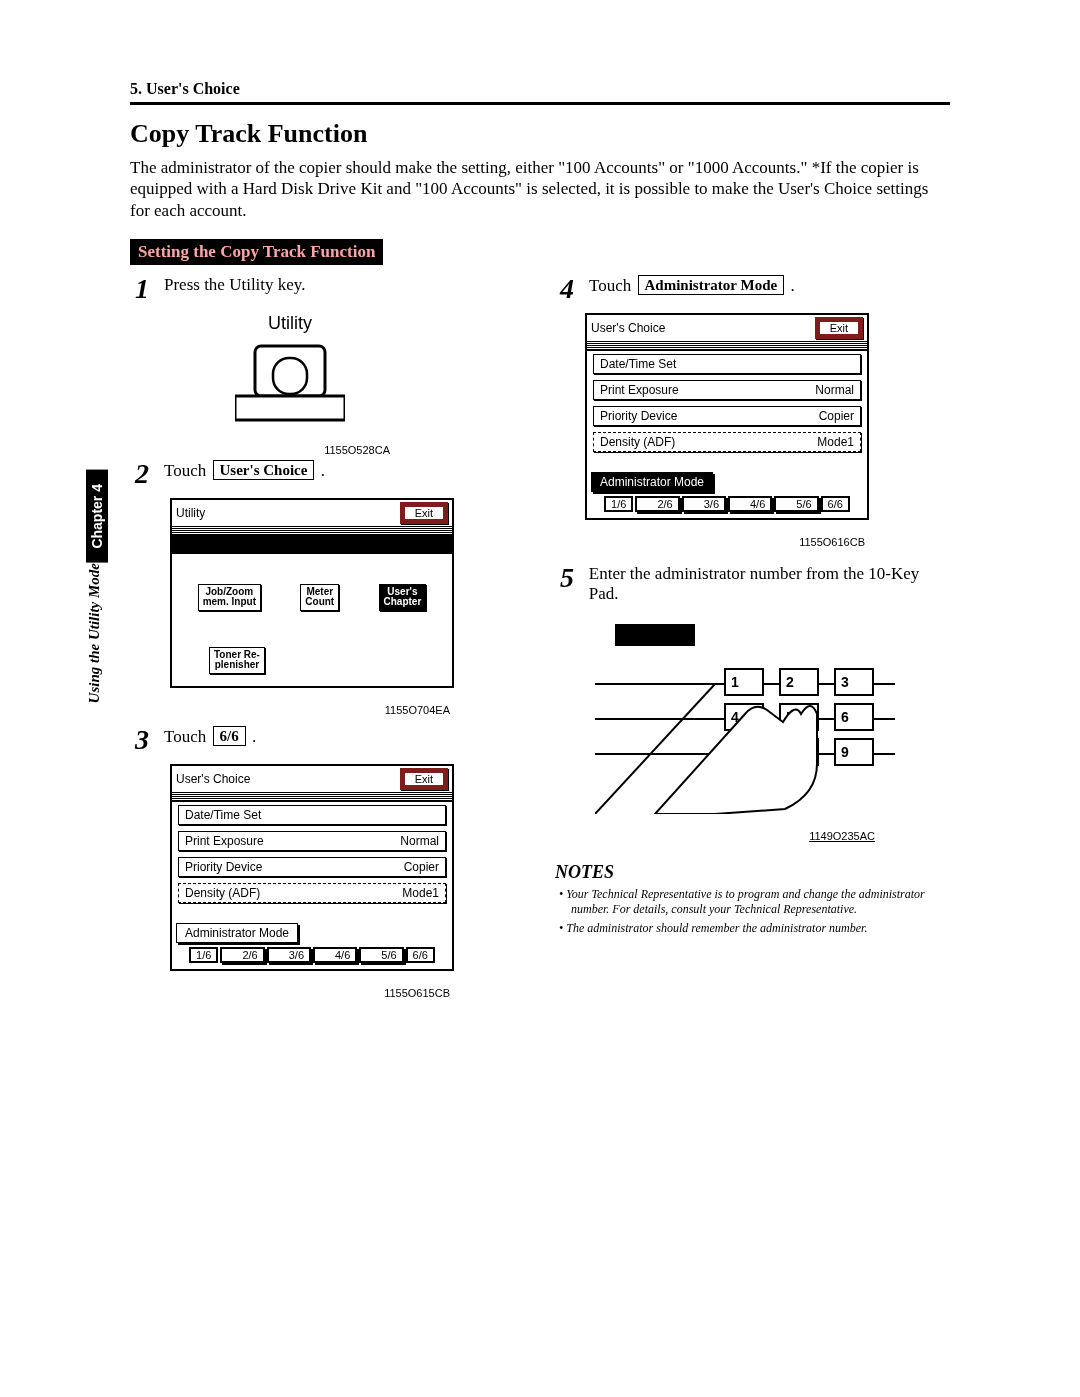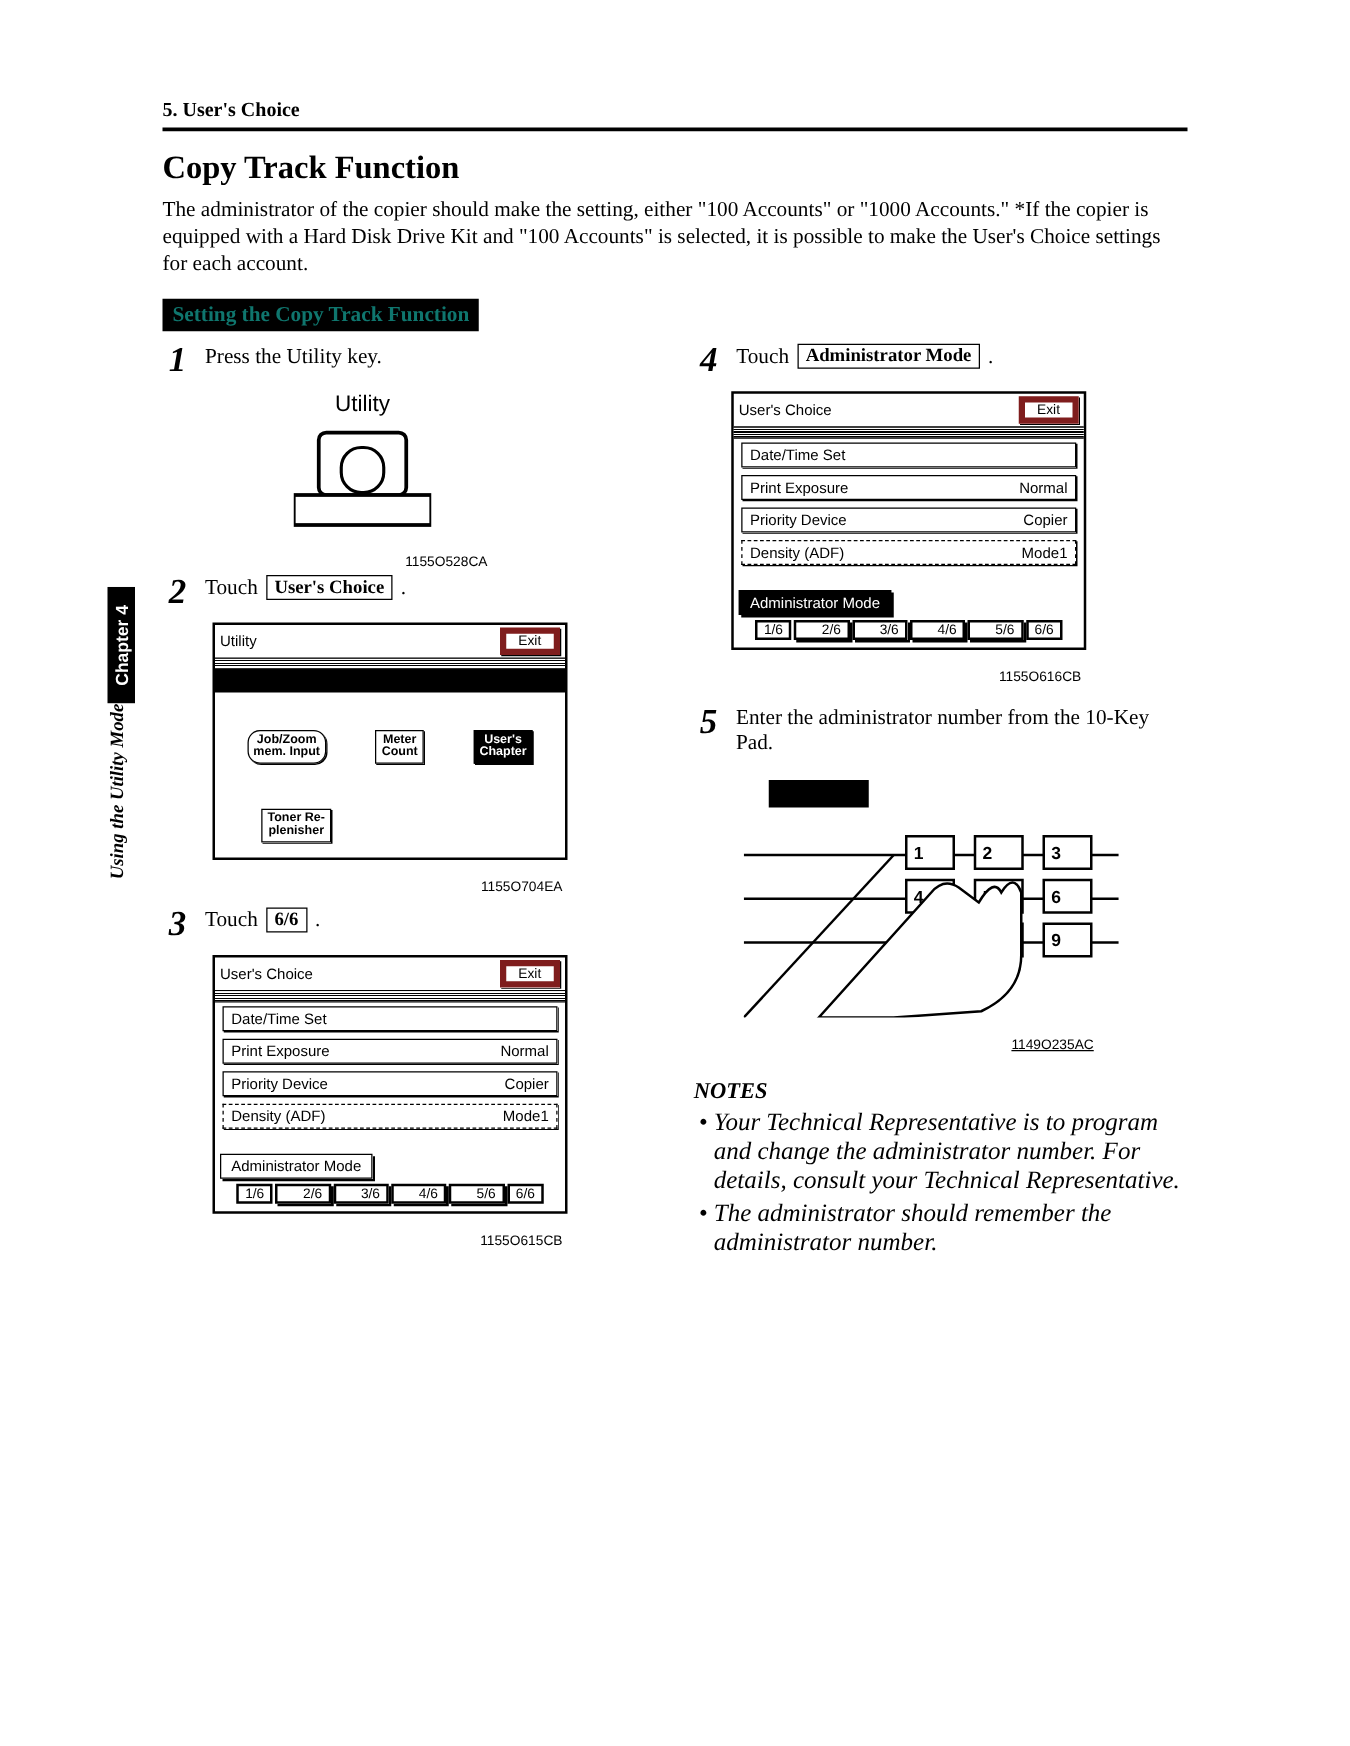--- a/index.html
+++ b/index.html
@@ -35,21 +35,21 @@
     font-weight: bold;
     margin: 0 0 8px 0;
   }
   .intro {
     font-size: 17px;
     line-height: 1.25;
     margin-bottom: 18px;
   }
   .sub-bar {
     background: #000;
-    color: #0f766e;
+    color: #fca5a5;
     font-weight: bold;
     font-size: 17px;
     padding: 3px 8px;
     display: inline-block;
     margin-bottom: 10px;
   }
   .columns {
     display: flex;
     gap: 30px;
   }
@@ -215,21 +215,21 @@
     height: 200px;
   }
   .notes-head {
     font-weight: bold;
     font-style: italic;
     font-size: 18px;
     margin-top: 20px;
   }
   .notes-list {
     font-style: italic;
-    font-size: 20px;
+    font-size: 12px;
     padding-left: 0;
     list-style: none;
     margin-top: 4px;
   }
   .notes-list li {
     text-indent: -12px;
     padding-left: 16px;
     margin-bottom: 4px;
   }
   .notes-list li::before {
@@ -279,21 +279,21 @@
       </div>
       <div class="panel util-panel" style="width:280px;">
         <div class="panel-header">
           <span>Utility</span>
           <span class="exit">Exit</span>
         </div>
         <div class="hatch"></div>
         <div class="black-strip"></div>
         <div style="height:20px;"></div>
         <div class="util-btns">
-          <div class="util-btn" style="white-space:pre;border-radius:10px;">Job/Zoom
+          <div class="util-btn" style="white-space:pre;">Job/Zoom
 mem. Input</div>
           <div class="util-btn" style="white-space:pre;">Meter
 Count</div>
           <div class="util-btn inv" style="white-space:pre;">User's
 Chapter</div>
         </div>
         <div style="height:20px;"></div>
         <div class="util-btns2">
           <div class="util-btn small" style="white-space:pre; display:inline-block;margin-left:31px;">Toner Re-
 plenisher</div>

